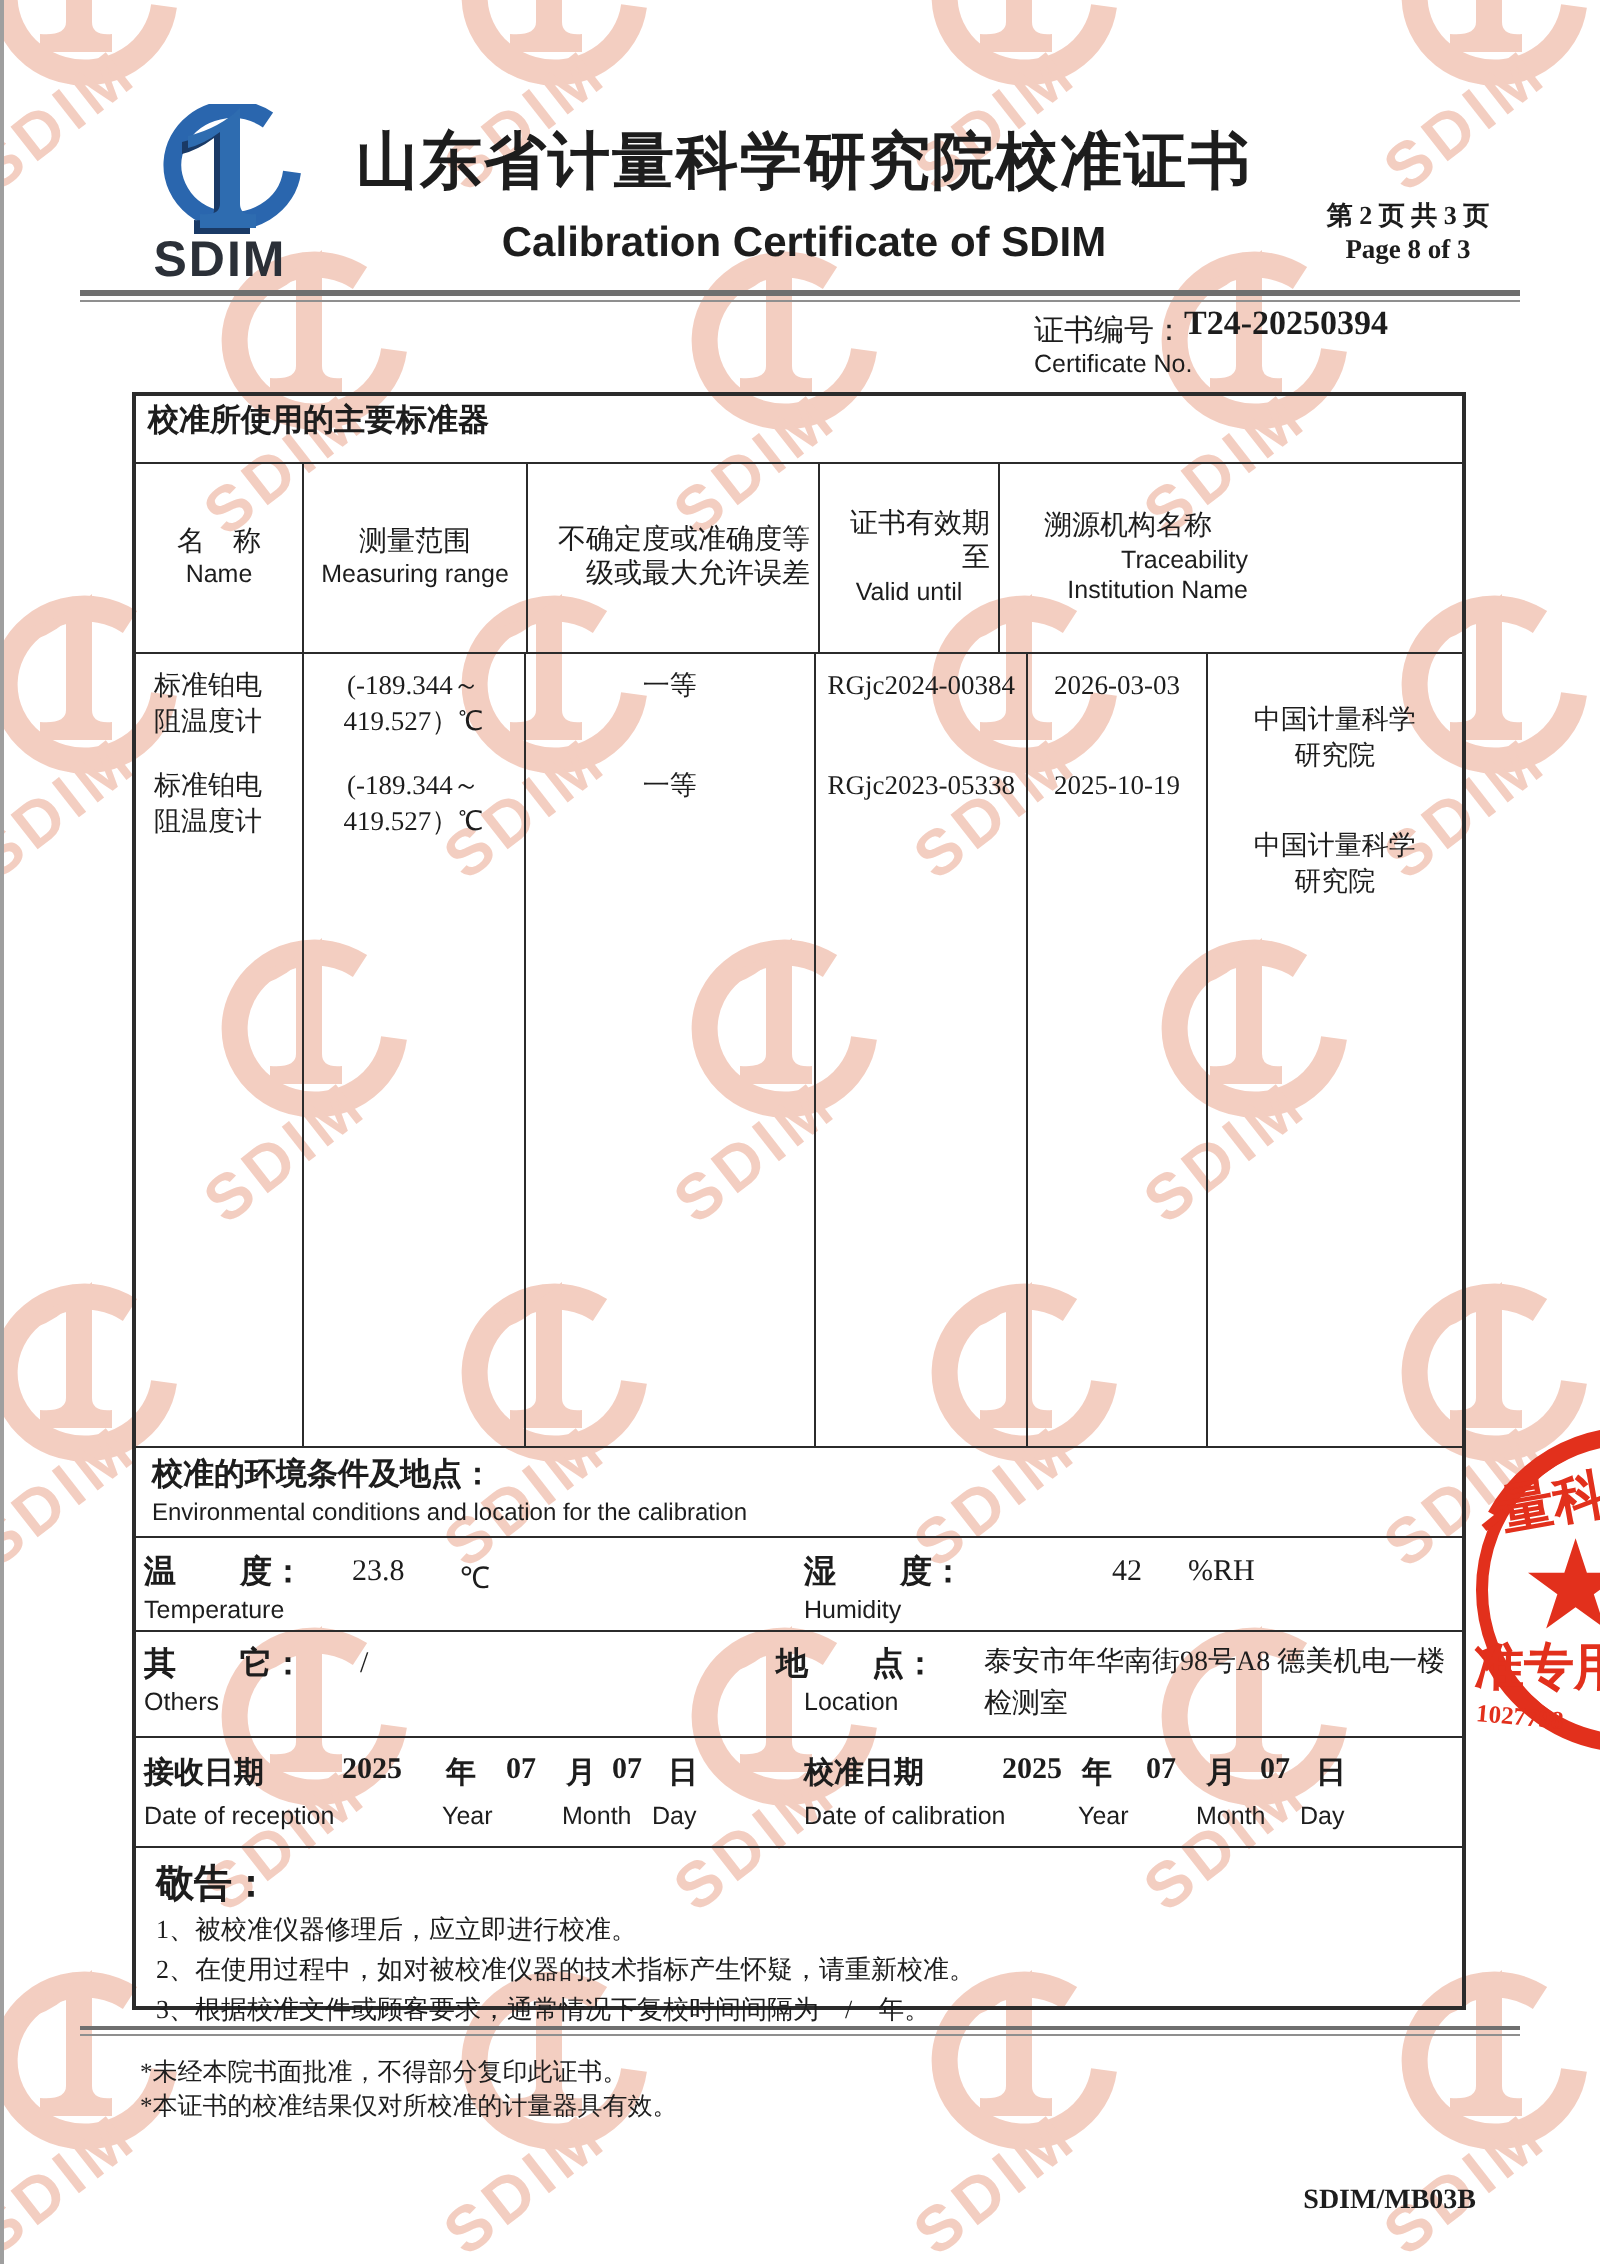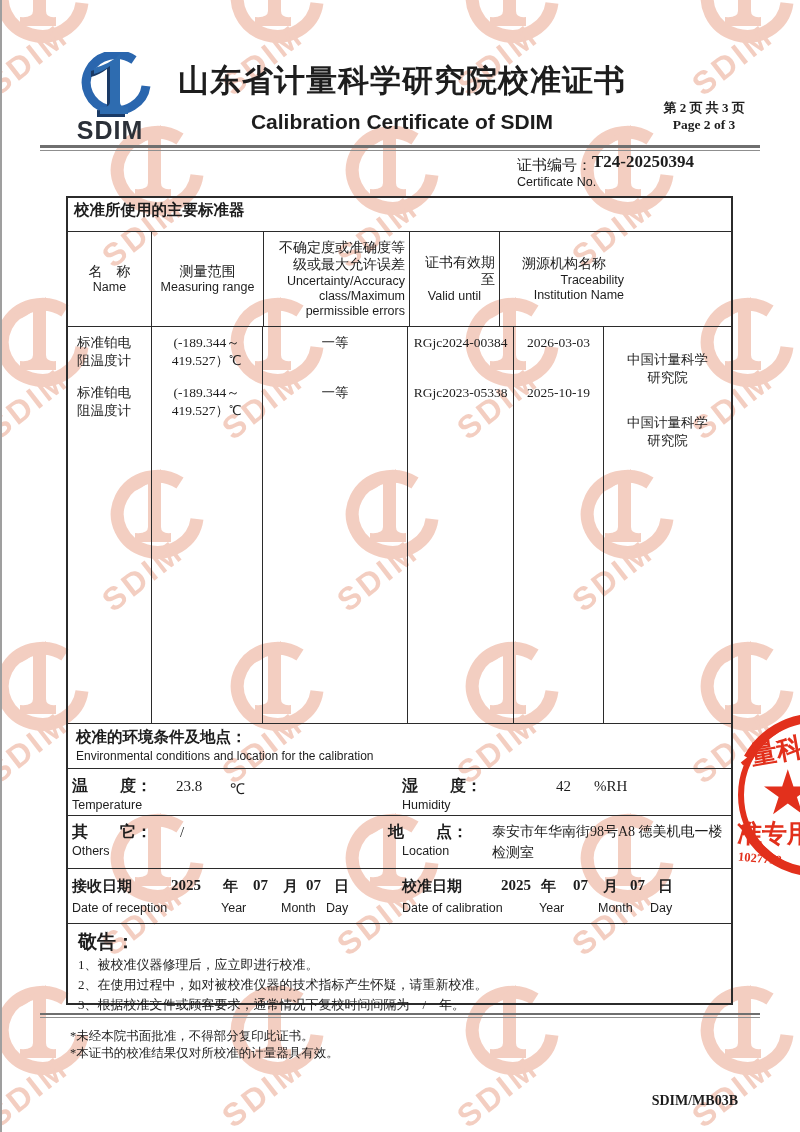--- a/index.html
+++ b/index.html
@@ -233,21 +233,21 @@
     </svg>
     <div class="logo-text">SDIM</div>
 
     <div class="title-block">
       <div class="title-cn">山东省计量科学研究院校准证书</div>
       <div class="title-en">Calibration Certificate of SDIM</div>
     </div>
 
     <div class="page-info">
       <div class="page-cn">第 2 页 共 3 页</div>
-      <div class="page-en">Page 2 of 3</div>
+      <div class="page-en">Page 8 of 3</div>
     </div>
 
     <div class="rule rule-top"></div>
 
     <div class="certno-label-cn">证书编号：</div>
     <div class="certno-value">T24-20250394</div>
     <div class="certno-label-en">Certificate No.</div>
 
     <div class="std-table">
       <div class="t-row sec-title">
@@ -258,21 +258,20 @@
         <div class="cell hdr-cell c1">
           <div class="hdr-cn">名　称</div>
           <div class="hdr-en">Name</div>
         </div>
         <div class="cell hdr-cell c2">
           <div class="hdr-cn">测量范围</div>
           <div class="hdr-en">Measuring range</div>
         </div>
         <div class="cell hdr-cell c3">
           <div class="hdr-cn">不确定度或准确度等级或最大允许误差</div>
-          <div class="hdr-en">Uncertainty/Accuracy class/Maximum permissible errors</div>
         </div>
         <div class="cell hdr-cell c5">
           <div class="hdr-cn">证书有效期至</div>
           <div class="hdr-en">Valid until</div>
         </div>
         <div class="cell hdr-cell c6">
           <div class="hdr-cn">溯源机构名称</div>
           <div class="hdr-en">Traceability Institution Name</div>
         </div>
       </div>

